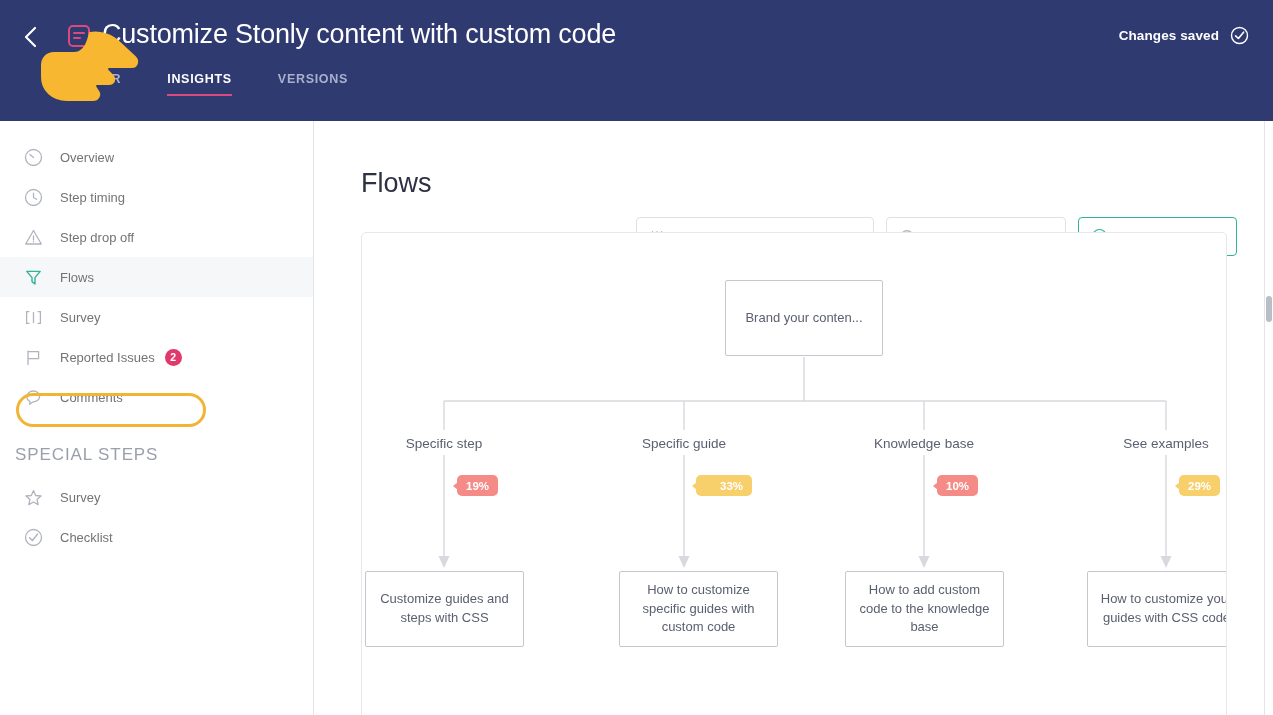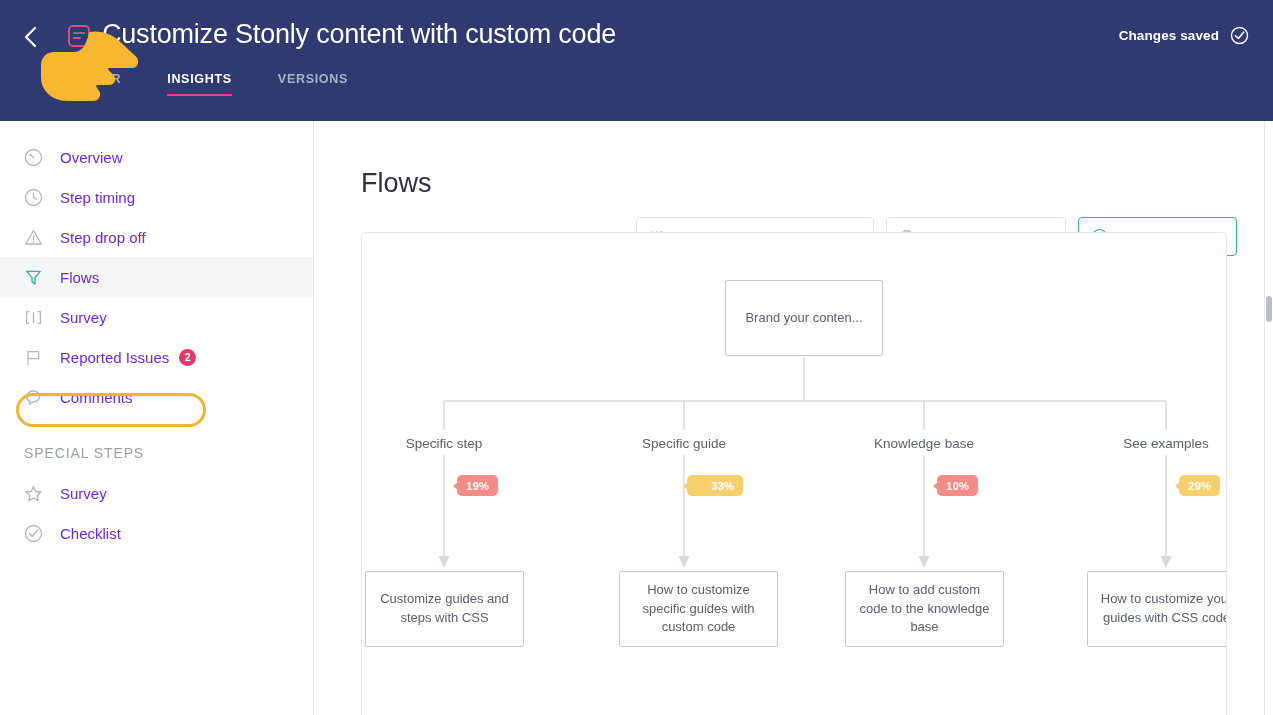--- a/index.html
+++ b/index.html
@@ -90,22 +90,22 @@
     padding-left: 22px;
     cursor: pointer;
   }
   .nav-item .nav-icon {
     width: 22px; height: 22px;
     display: flex; align-items: center; justify-content: center;
     flex: none;
     margin-right: 16px;
   }
   .nav-label {
-    font-size: 15px;
-    color: #6d28d9;
+    font-size: 13px;
+    color: #737373;
     white-space: nowrap;
   }
   .nav-item.selected { background: #f6f7f8; }
   #flows-ring {
     position: absolute;
     left: 16px; top: 272px;
     width: 190px; height: 34px;
     border: 3px solid #f2b434;
     border-radius: 18px;
     pointer-events: none;
@@ -114,24 +114,24 @@
     display: inline-flex; align-items: center; justify-content: center;
     width: 17px; height: 17px;
     border-radius: 50%;
     background: #e03a6d;
     color: #ffffff;
     font-size: 10.5px;
     font-weight: bold;
     margin-left: 10px;
   }
   #section-title {
-    font-size: 14px;
+    font-size: 17px;
     color: #9aa0ab;
     letter-spacing: 0.9px;
-    padding-left: 24px;
+    padding-left: 15px;
     margin-top: 28px;
     margin-bottom: 12px;
   }
 
   
   #main {
     position: absolute; left: 314px; top: 121px;
     width: 959px; height: 594px;
     background: #ffffff;
     overflow: hidden;
@@ -474,21 +474,21 @@
     <div class="node" id="root-node">Brand your conten...</div>
 
     <div class="branch-label" style="left:-18px;">Specific step</div>
     <div class="branch-label" style="left:222px;">Specific guide</div>
     <div class="branch-label" style="left:462px;">Knowledge base</div>
     <div class="branch-label" style="left:704px;">See examples</div>
 
     <div class="pct-badge red" style="left:95px;">
       <span>19%</span>
     </div>
-    <div class="pct-badge yellow" style="left:325px;padding-left:24px;">
+    <div class="pct-badge yellow" style="left:334px;padding-left:24px;">
       <span>33%</span>
     </div>
     <div class="pct-badge red" style="left:575px;">
       <span>10%</span>
     </div>
     <div class="pct-badge yellow" style="left:817px;">
       <span>29%</span>
     </div>
 
     <div class="node leaf-node" style="left:3px;">Customize guides and steps with CSS</div>

